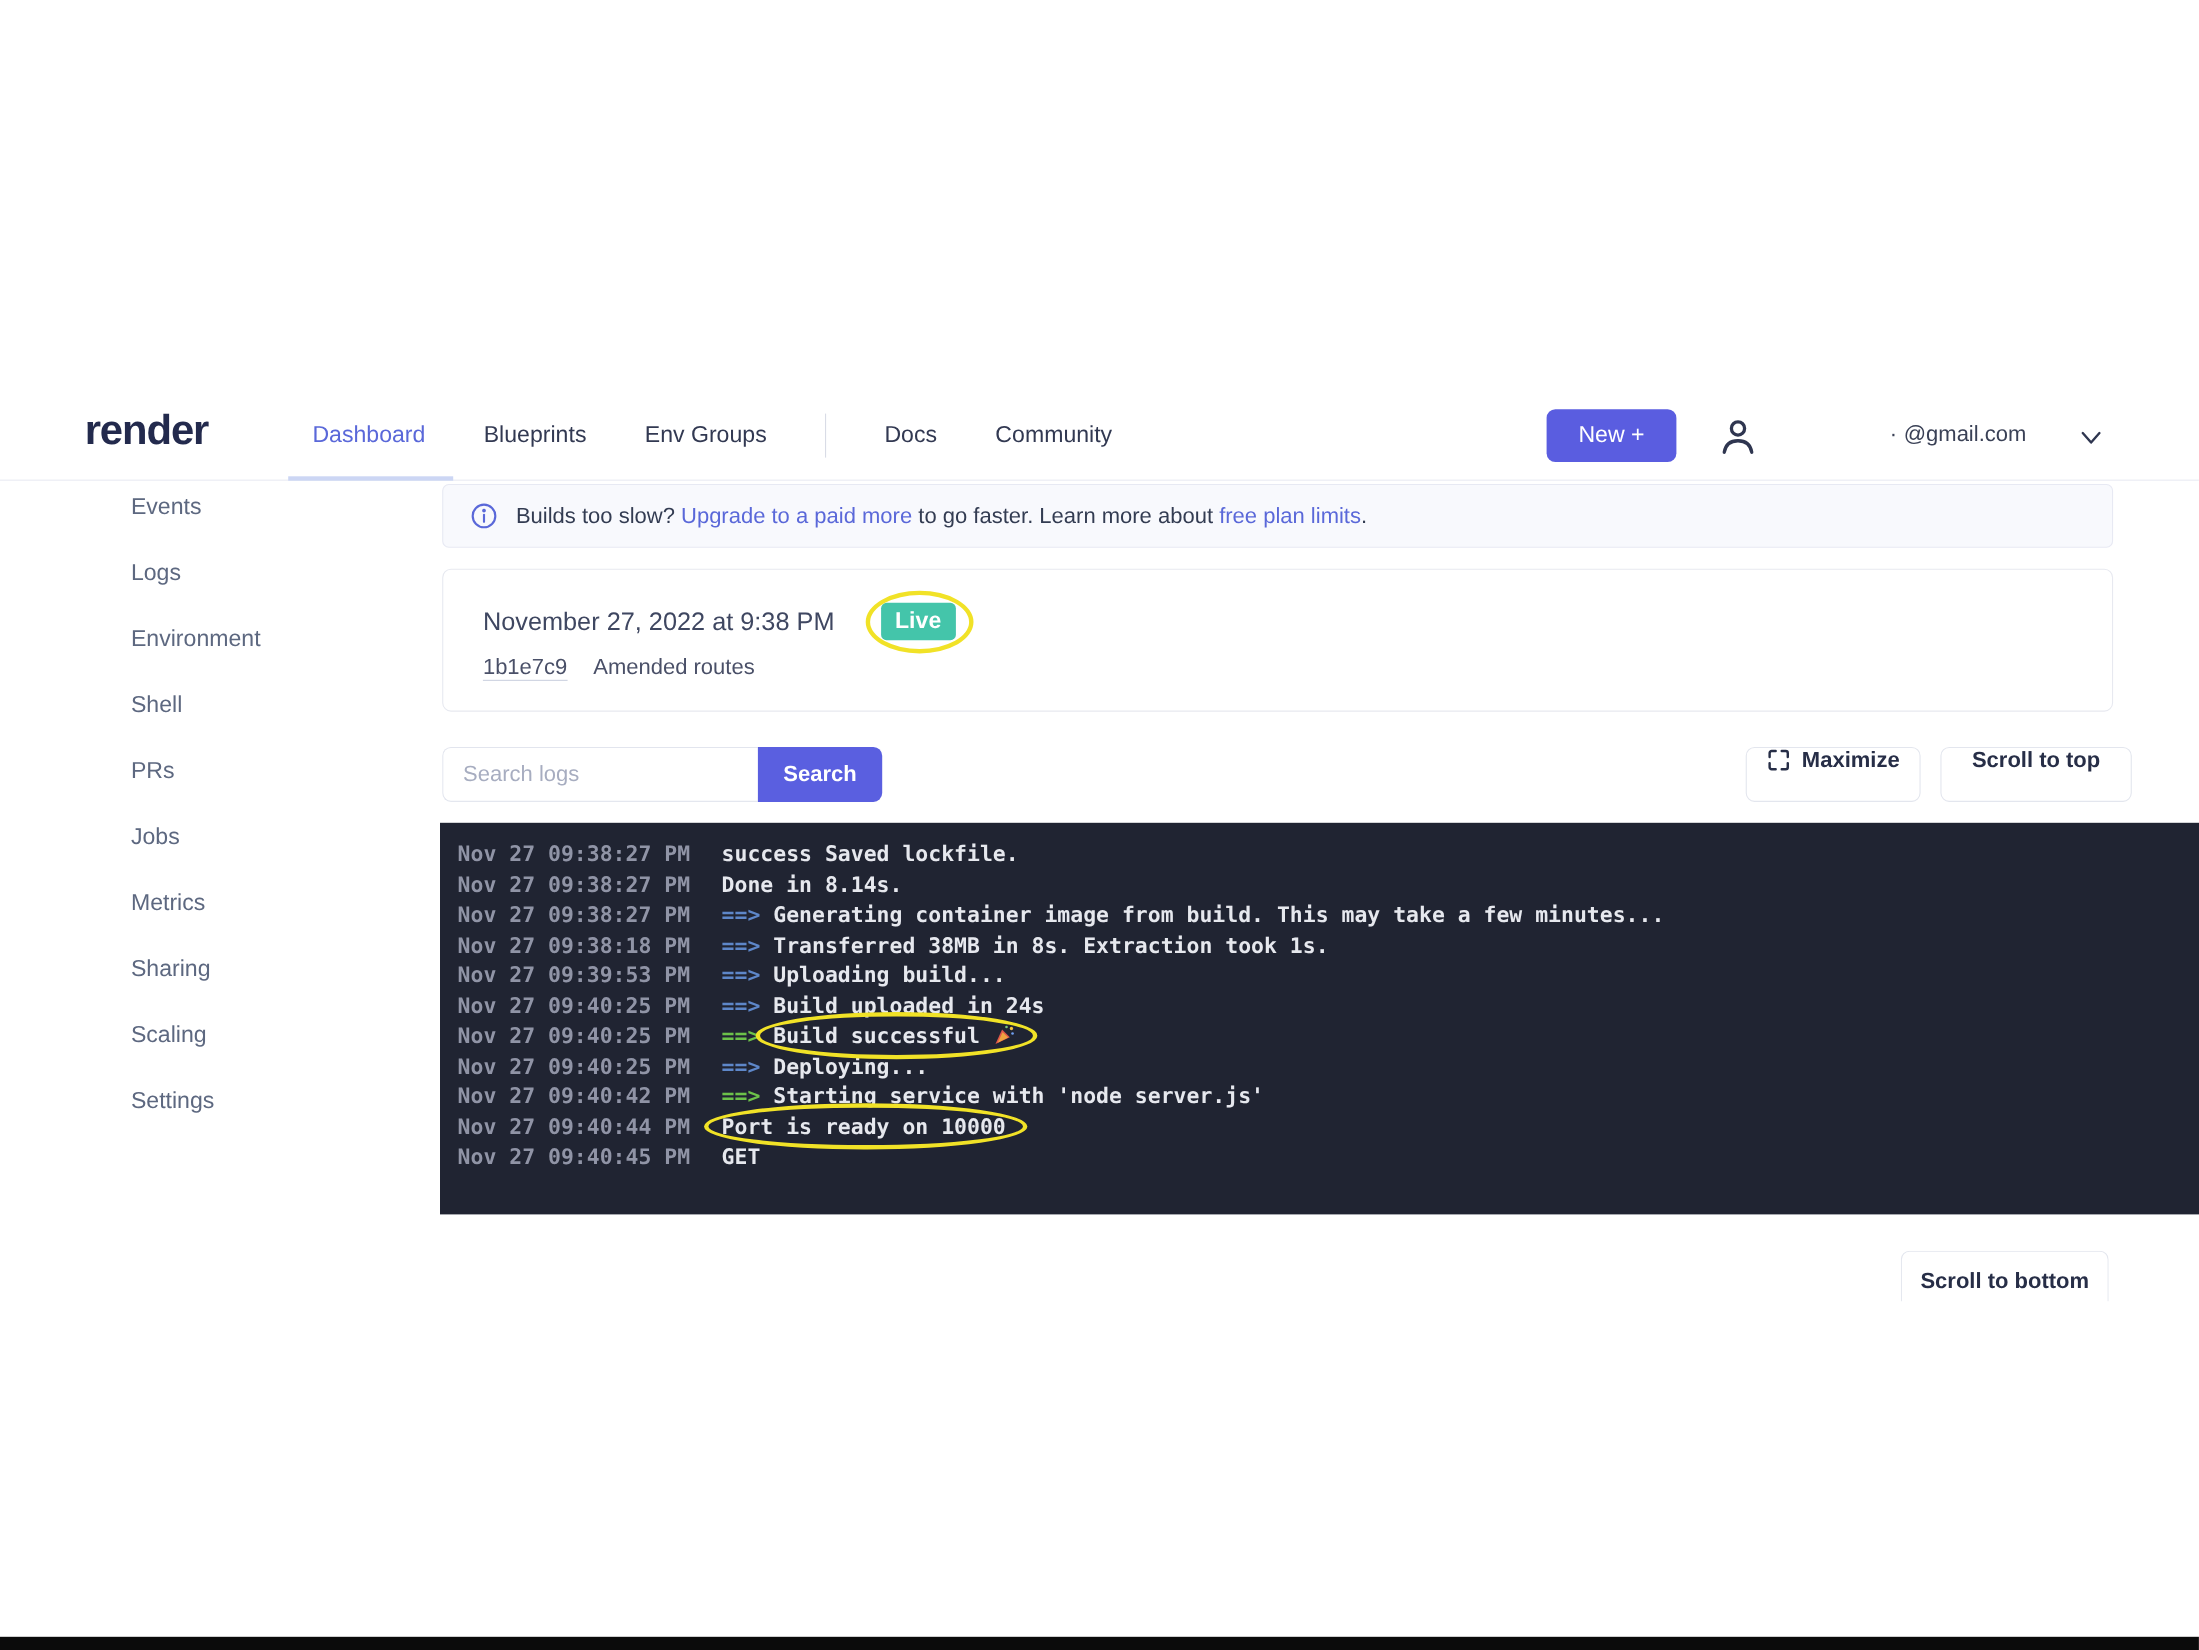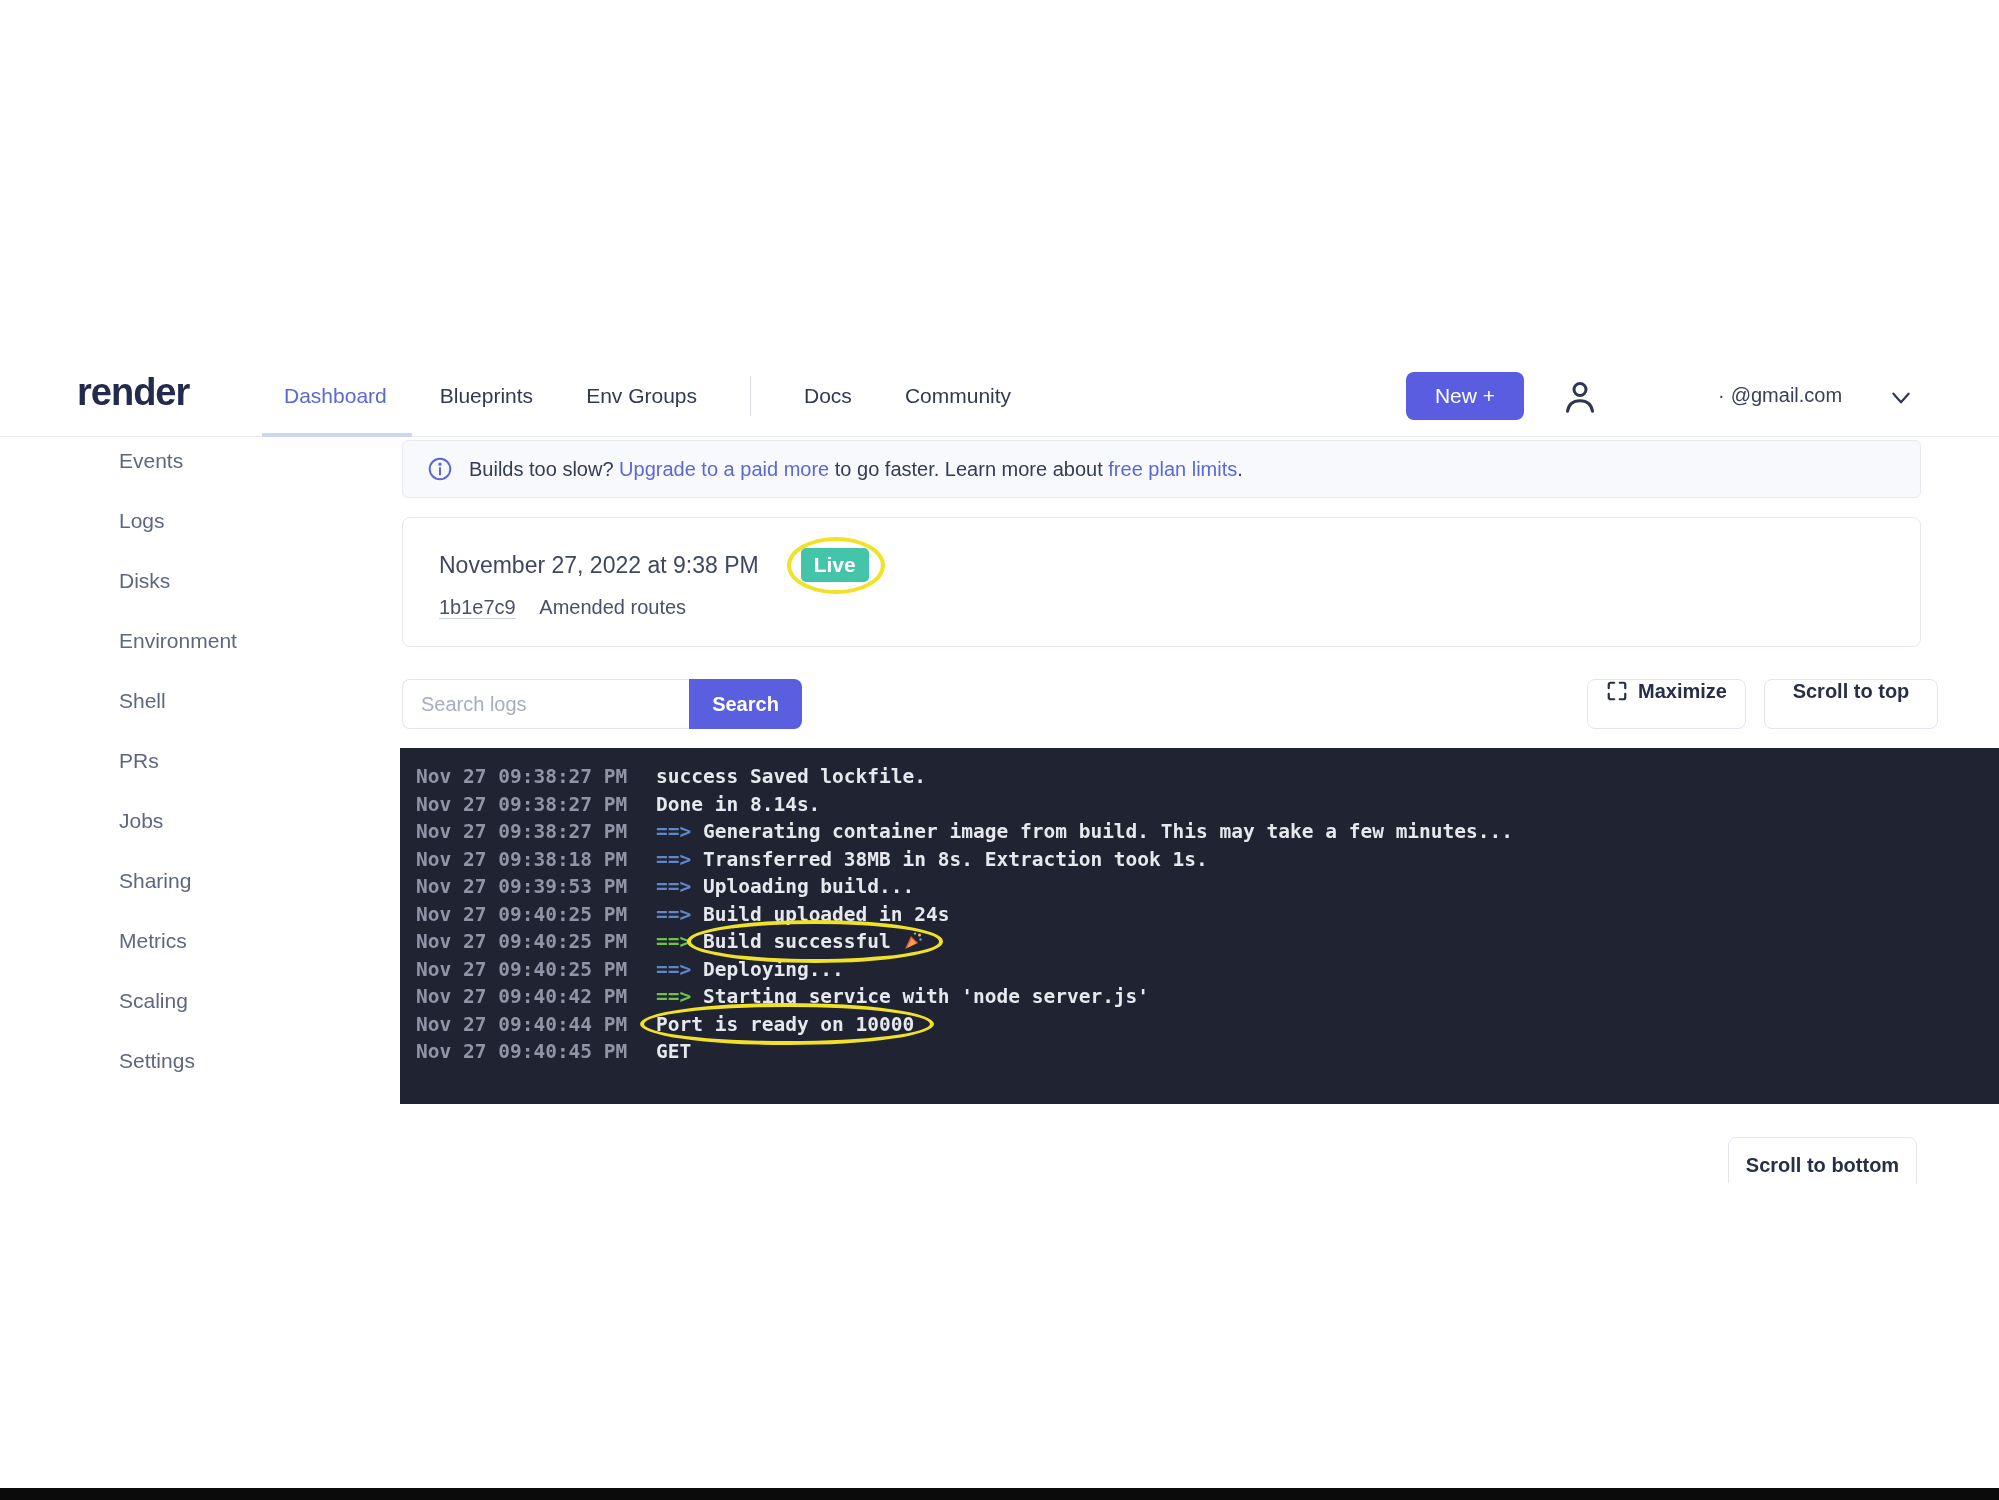--- a/index.html
+++ b/index.html
@@ -126,27 +126,26 @@
   <div class="chevron-wrap">
     <svg viewBox="0 0 24 24" fill="none" stroke="#2f3650" stroke-width="2" stroke-linecap="round" stroke-linejoin="round">
       <polyline points="5,8 12,16 19,8"></polyline>
     </svg>
   </div>
 </div>
 
 <div class="sidebar" id="sidebar">
     <div class="side-item">Events</div>
     <div class="side-item">Logs</div>
-    <div class="side-item">Disks</div>
     <div class="side-item">Environment</div>
     <div class="side-item">Shell</div>
     <div class="side-item">PRs</div>
     <div class="side-item">Jobs</div>
+    <div class="side-item">Metrics</div>
     <div class="side-item">Sharing</div>
-    <div class="side-item">Metrics</div>
     <div class="side-item">Scaling</div>
     <div class="side-item">Settings</div>
   </div>
 
 <div class="banner">
   <svg width="26" height="26" viewBox="0 0 24 24" fill="none" stroke="#5a68d9" stroke-width="1.8" stroke-linecap="round">
     <circle cx="12" cy="12" r="9.5"></circle>
     <line x1="12" y1="11" x2="12" y2="17"></line>
     <circle cx="12" cy="7.5" r="0.7" fill="#5a68d9"></circle>
   </svg>

